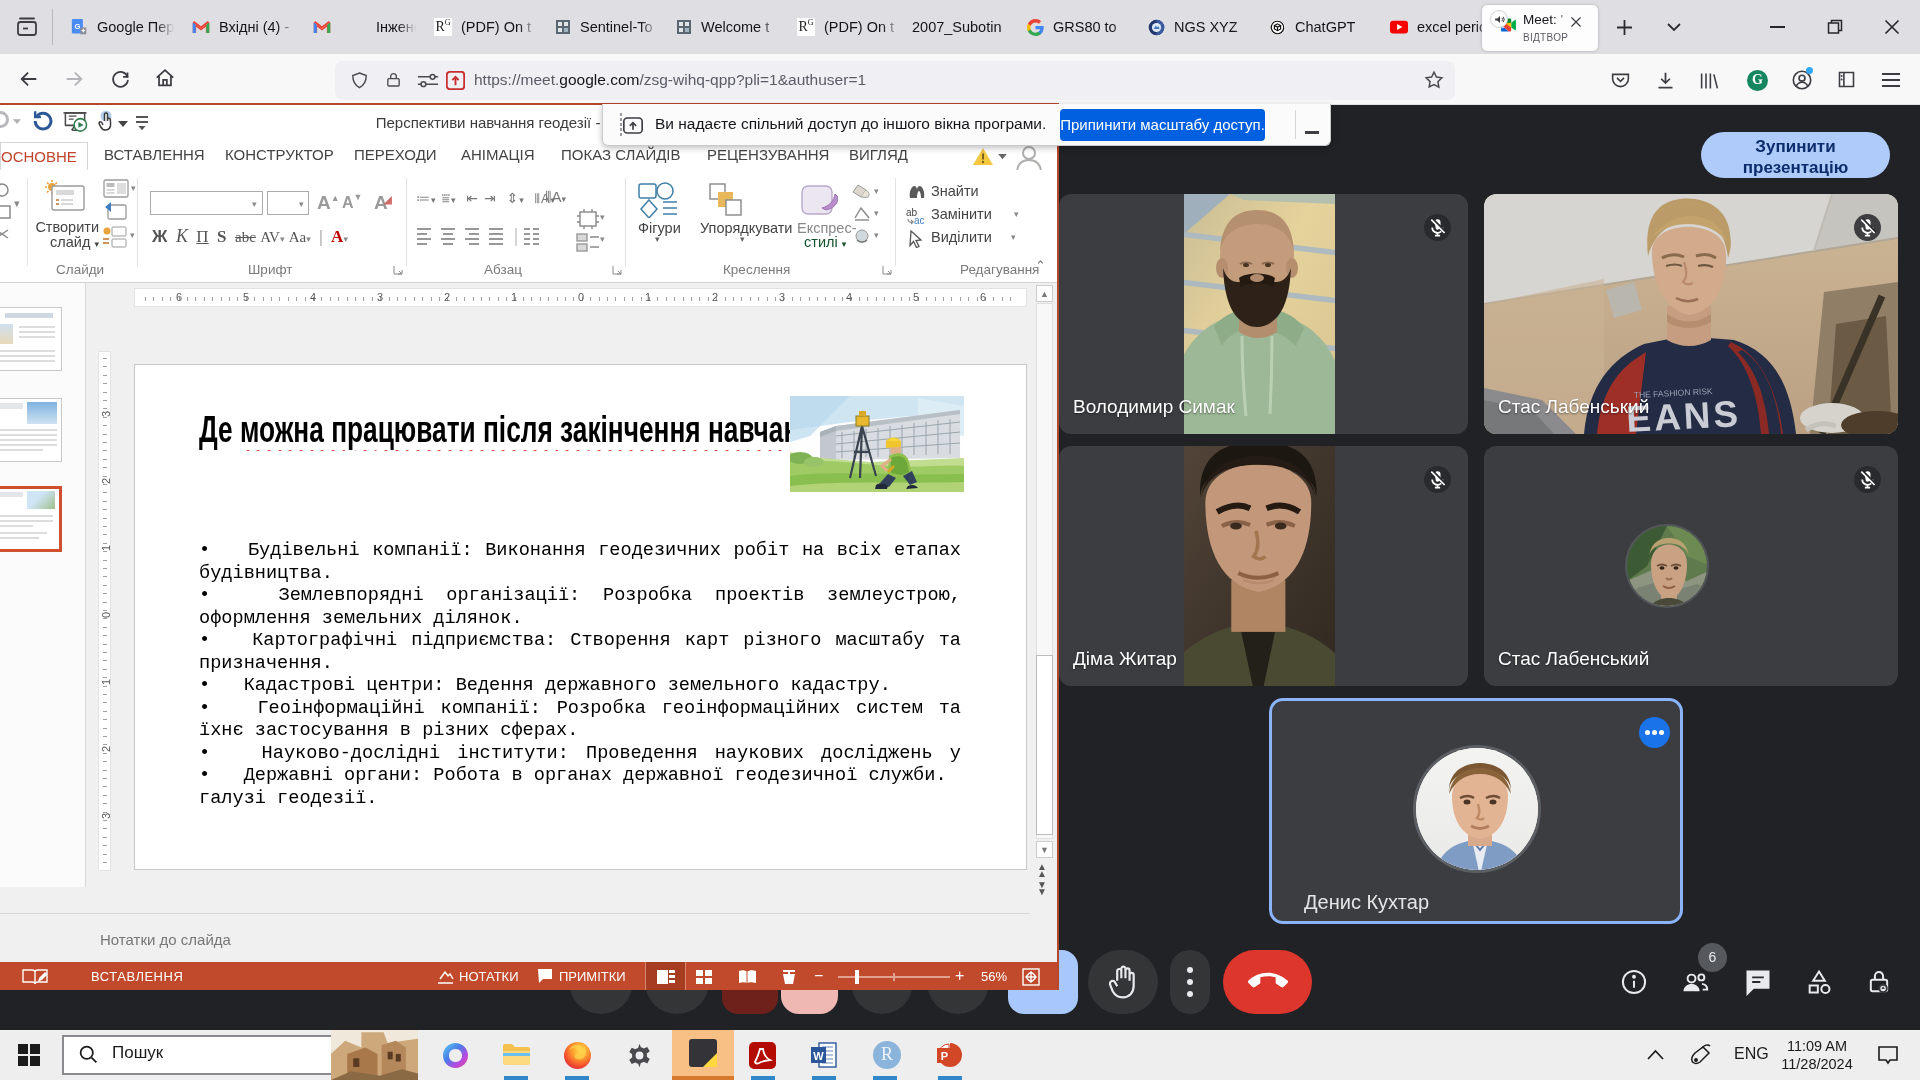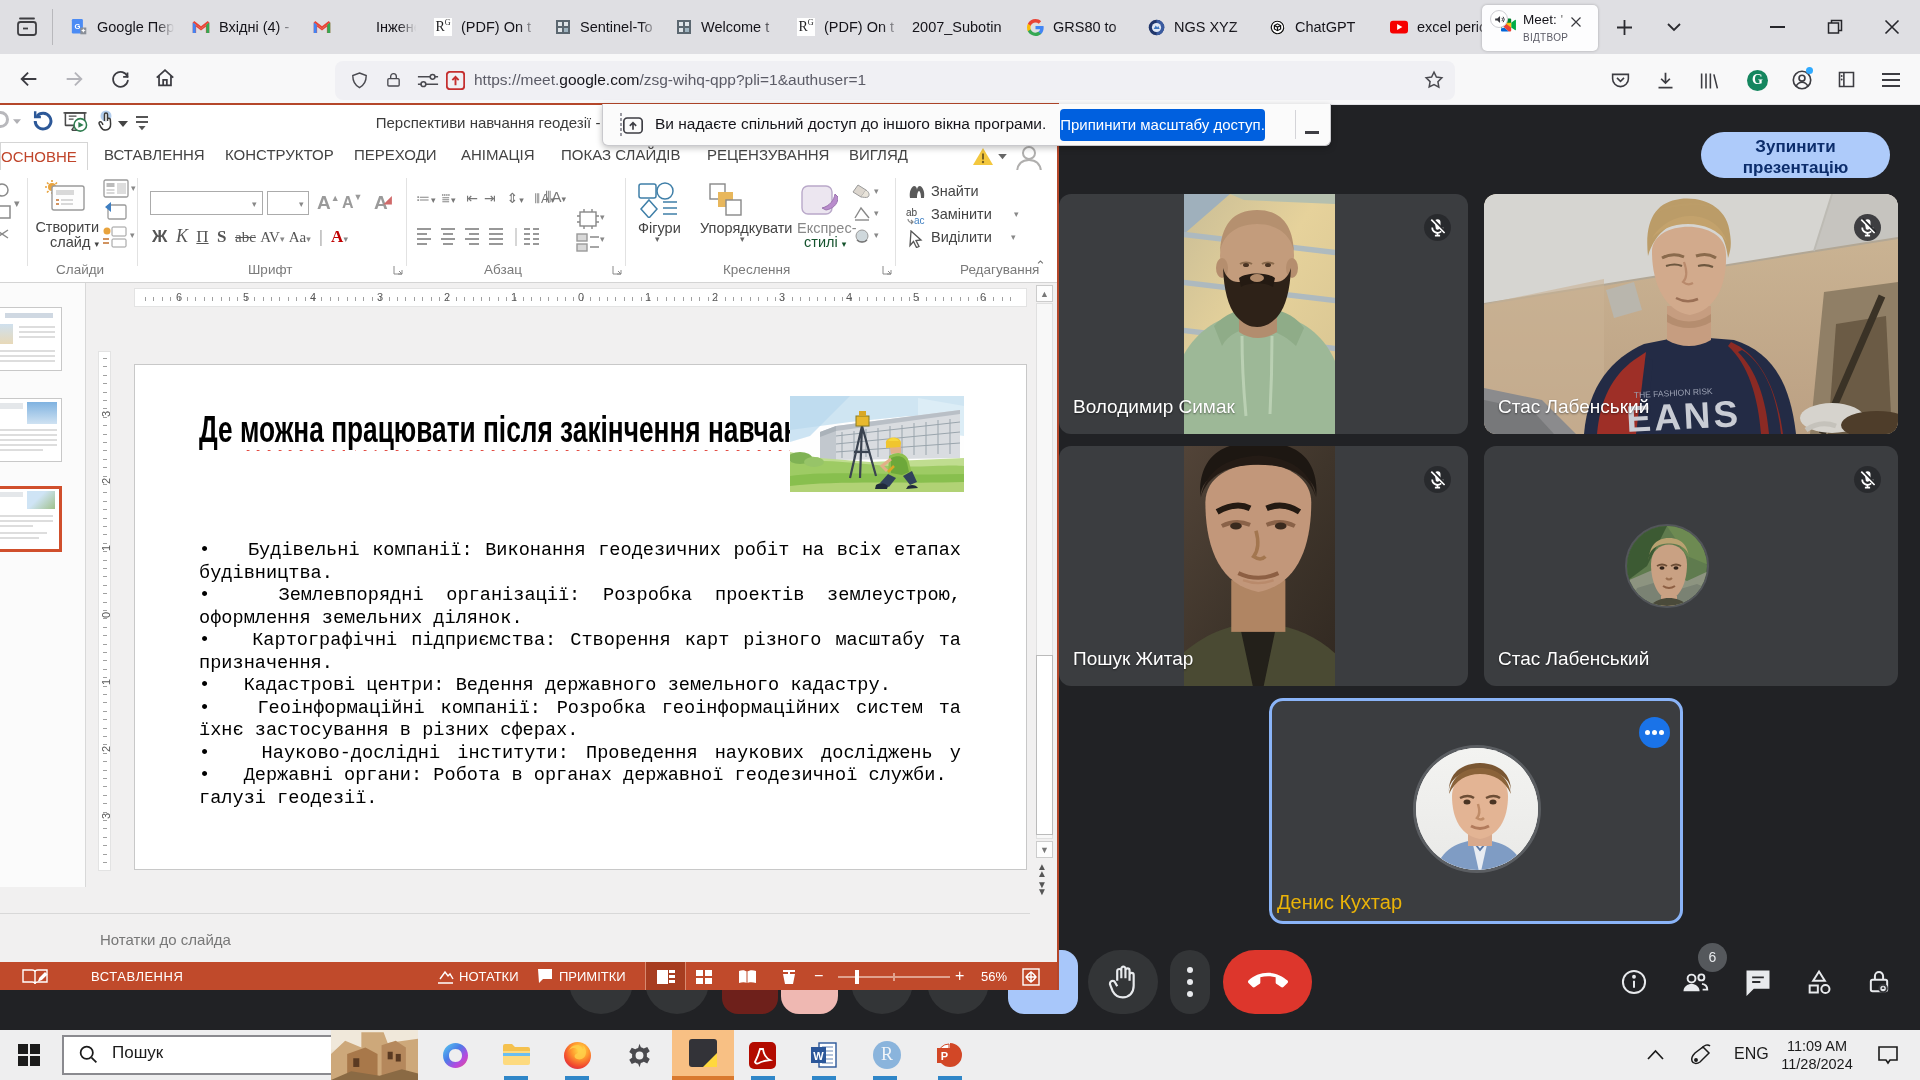--- a/index.html
+++ b/index.html
@@ -383,21 +383,21 @@
 
           <path d="M44 82 q12 -6 24 -1 M82 81 q12 -5 24 1" stroke="#8a6248" stroke-width="3.5" fill="none"></path>
           <ellipse cx="56" cy="82" rx="5" ry="3" fill="#3a2a1e"></ellipse>
           <ellipse cx="94" cy="82" rx="5" ry="3" fill="#3a2a1e"></ellipse>
 
           <path d="M73 86 q4 14 -2 22 q6 4 10 0" stroke="#a3764f" stroke-width="3" fill="none"></path>
           <path d="M58 122 q17 8 34 0" stroke="#8d5f43" stroke-width="3.5" fill="none"></path>
           <path d="M62 128 q13 5 26 0" stroke="#b98a6b" stroke-width="2" fill="none"></path>
         </svg>
       </div>
-      <div class="nametag">Пошук Житар</div>
+      <div class="nametag">Діма Житар</div>
       <div class="micoff" style="left:365px;top:20px;"><svg width="27" height="27" viewBox="0 0 27 27">
             <g fill="none" stroke="#fff" stroke-width="1.7">
               <path d="M10.7 8.2 a2.9 2.9 0 0 1 5.8 0 v4.6 a2.9 2.9 0 0 1 -4.6 2.3z" fill="#fff" stroke="none"></path>
               <path d="M8.2 13.5 a5.3 5.3 0 0 0 9 3.8 M18.1 15.4 a5.3 5.3 0 0 0 .7-1.9"></path>
               <path d="M13.5 18.8 v2.7 M10.9 21.7 h5.2"></path>
               <path d="M8.3 4.9 l13.3 13.3" stroke="rgba(38,39,42,1)" stroke-width="2.6"></path>
               <path d="M7.3 5.7 l13.3 13.3"></path>
             </g>
           </svg></div>
     </div>
@@ -457,21 +457,21 @@
           <path d="M33 46 C30 14 98 14 95 46 C96 30 88 16 64 15 C40 16 32 30 33 46Z" fill="#7a5632"></path>
           <path d="M33 46 C36 28 48 20 64 20 C80 20 92 28 95 46 C88 32 78 26 64 26 C50 26 40 32 33 46Z" fill="#8a6239"></path>
 
           <path d="M44 50 q8 -4 14 0 M70 50 q8 -4 14 0" stroke="#6d4e36" stroke-width="2.5" fill="none"></path>
           <ellipse cx="51" cy="54" rx="3.5" ry="2.5" fill="#4a3423"></ellipse>
           <ellipse cx="77" cy="54" rx="3.5" ry="2.5" fill="#4a3423"></ellipse>
           <path d="M62 56 q3 10 -1 14 q4 3 7 0" stroke="#c08c68" stroke-width="2.5" fill="none"></path>
           <path d="M55 78 q9 5 18 0" stroke="#b27b5c" stroke-width="3" fill="none"></path>
         </svg>
       </div>
-      <div class="abs" style="left:5px;top:190px;color:#eab308;font-size:20px;">Денис Кухтар</div>
+      <div class="abs" style="left:32px;top:190px;color:#e5e5e5;font-size:20px;">Денис Кухтар</div>
       <div class="abs" style="left:367px;top:16px;width:31px;height:31px;border-radius:50%;background:#1a73e8;">
         <div style="position:absolute;left:6px;top:13px;width:5px;height:5px;border-radius:50%;background:#fff;"></div>
         <div style="position:absolute;left:13px;top:13px;width:5px;height:5px;border-radius:50%;background:#fff;"></div>
         <div style="position:absolute;left:20px;top:13px;width:5px;height:5px;border-radius:50%;background:#fff;"></div>
       </div>
     </div>
 
     <div class="abs" style="left:1698px;top:838px;width:29px;height:29px;border-radius:50%;background:#55585c;color:#e8eaed;font-size:14px;text-align:center;line-height:29px;">6</div>
 
     <div class="abs mbtn" style="left:569px;top:845px;width:64px;height:64px;border-radius:50%;"></div>

